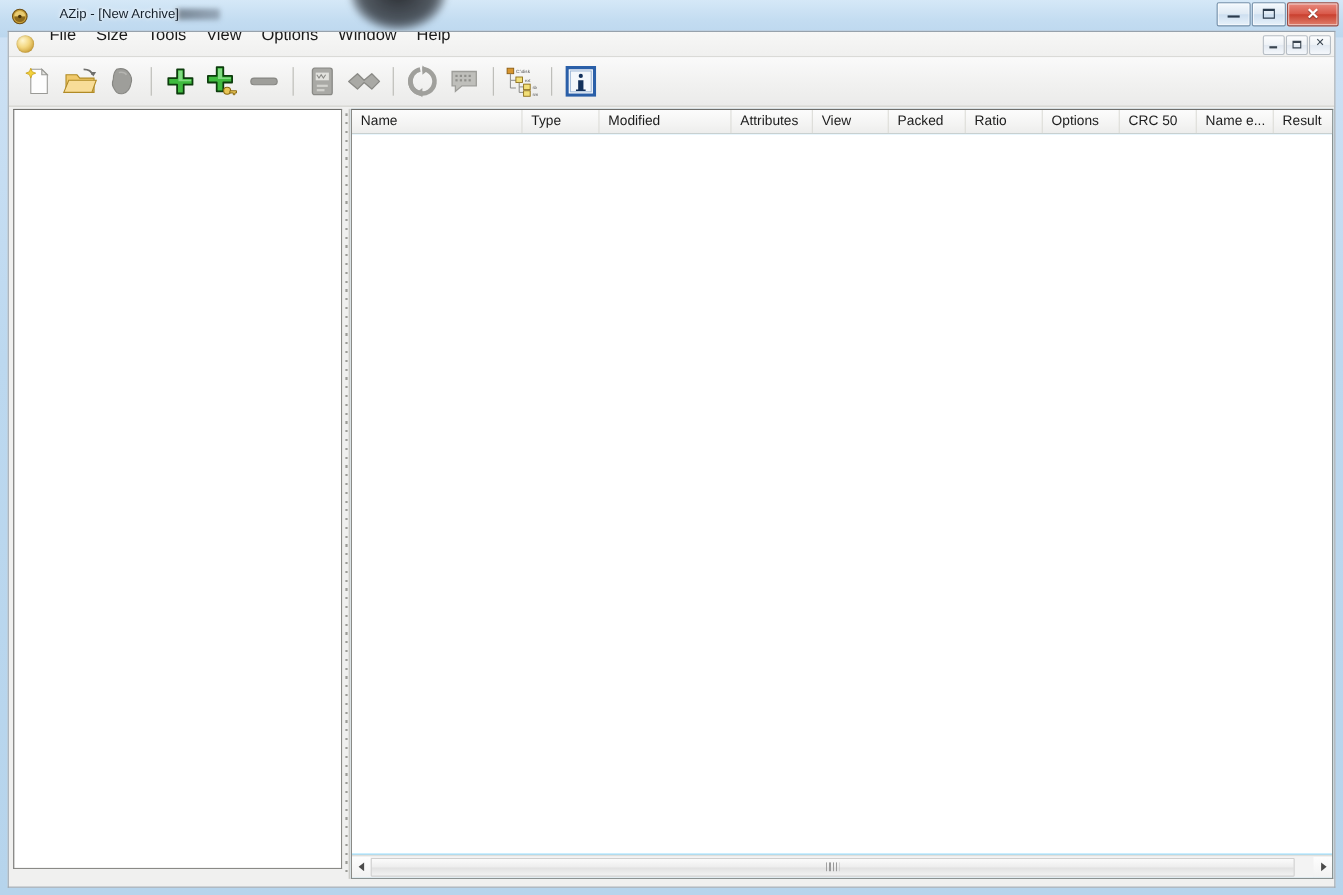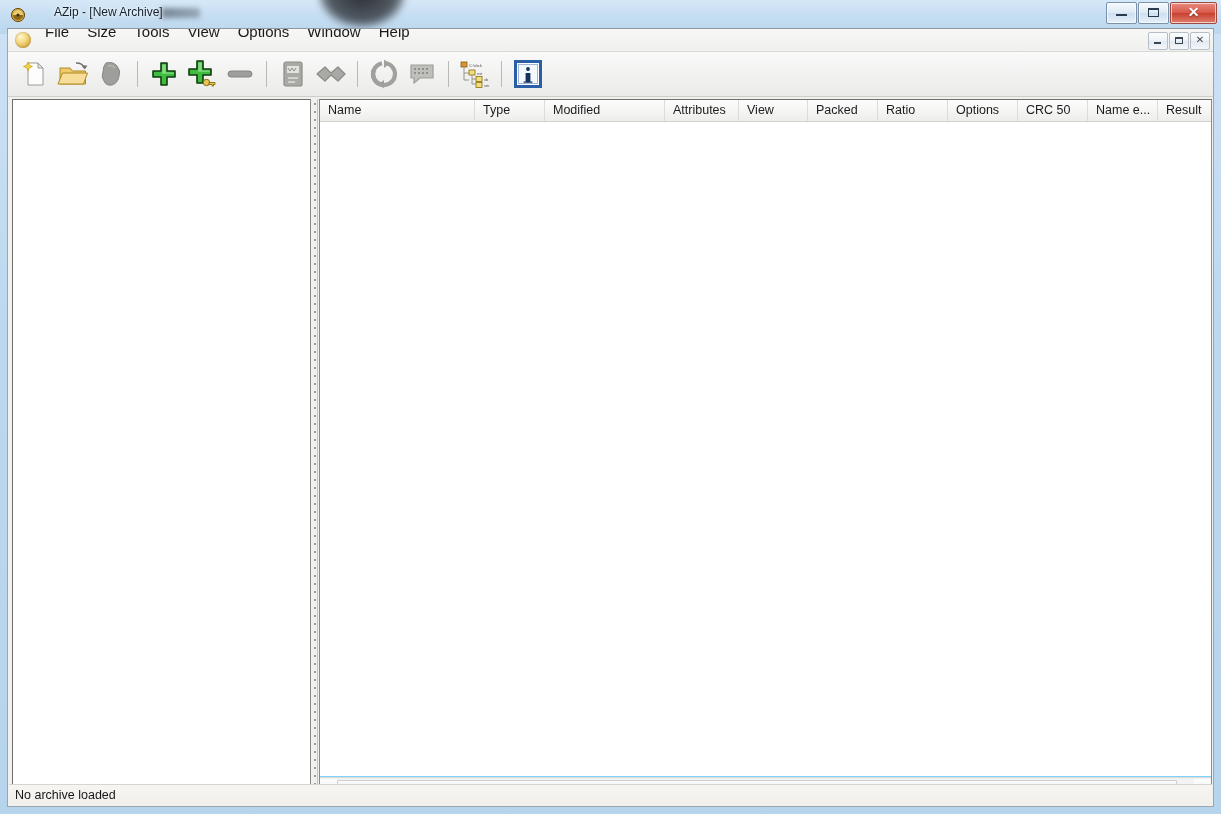--- a/index.html
+++ b/index.html
@@ -573,18 +573,15 @@
           <div id="sb-thumb">
             <div id="sb-grip"></div>
           </div>
         </div>
         <div class="sb-arrow right">
           <div class="tri"></div>
         </div>
       </div>
     </div>
 
-    <div id="status-bar">
-      <div id="status-text">No archive loaded</div>
-    </div>
 
   </div>
 </div>
 
 </body></html>

